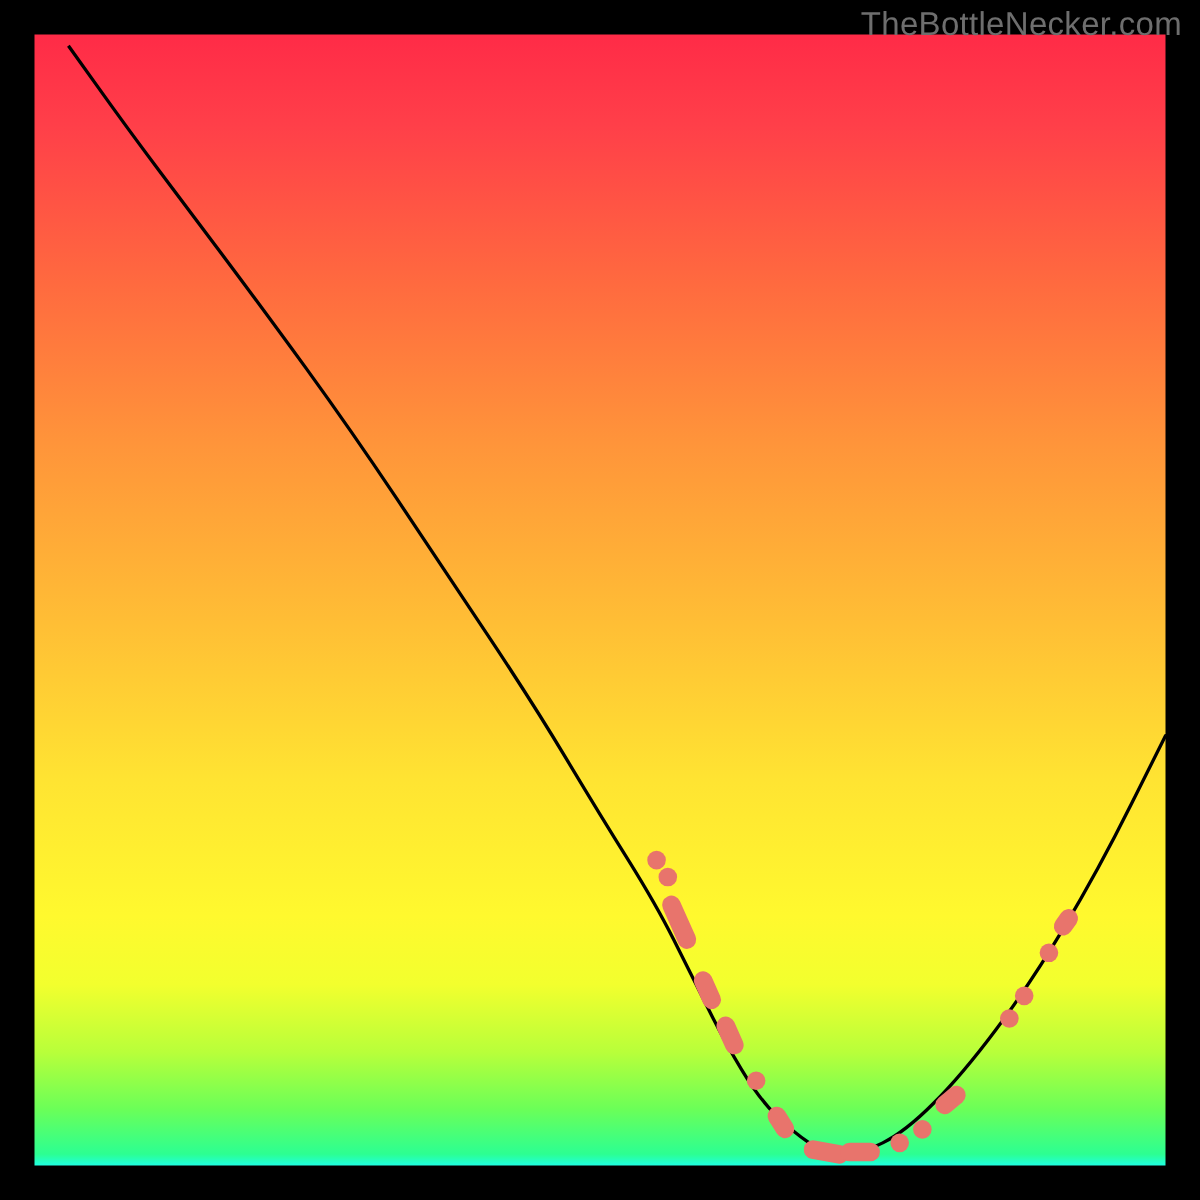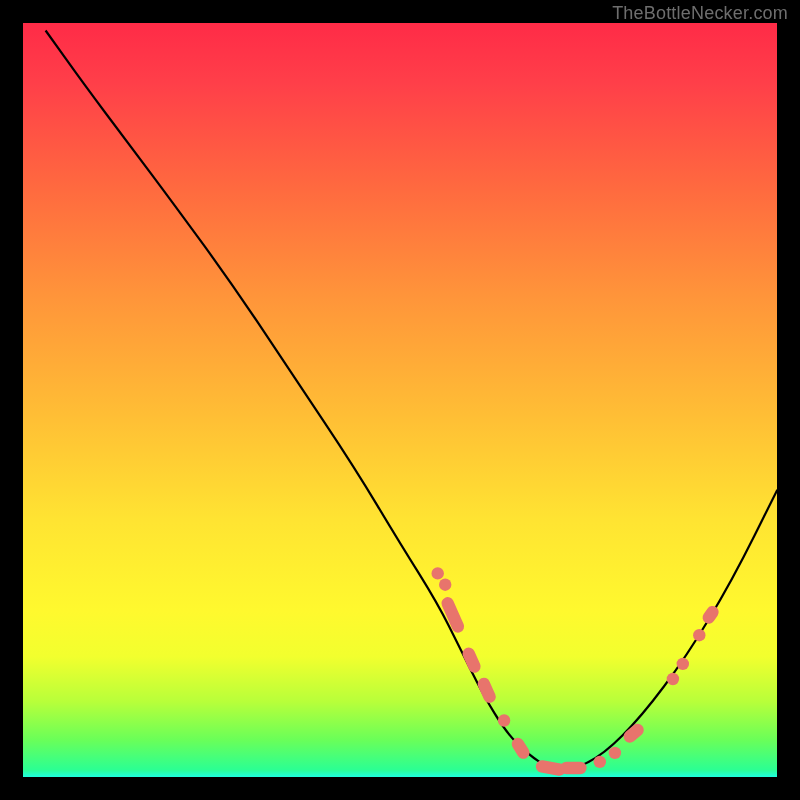--- a/index.html
+++ b/index.html
@@ -30,21 +30,21 @@
       #6bff58 95%,
       #2cff92 99%,
       #1fffe0 100%
     );
   }
   .watermark {
     position: absolute;
     top: 3px;
     right: 12px;
     color: #6e6e6e;
-    font-size: 18px;
+    font-size: 22px;
     font-weight: 500;
     letter-spacing: 0.2px;
   }
   svg.curve {
     position: absolute;
     left: 0;
     top: 0;
     width: 754px;
     height: 754px;
     overflow: visible;

